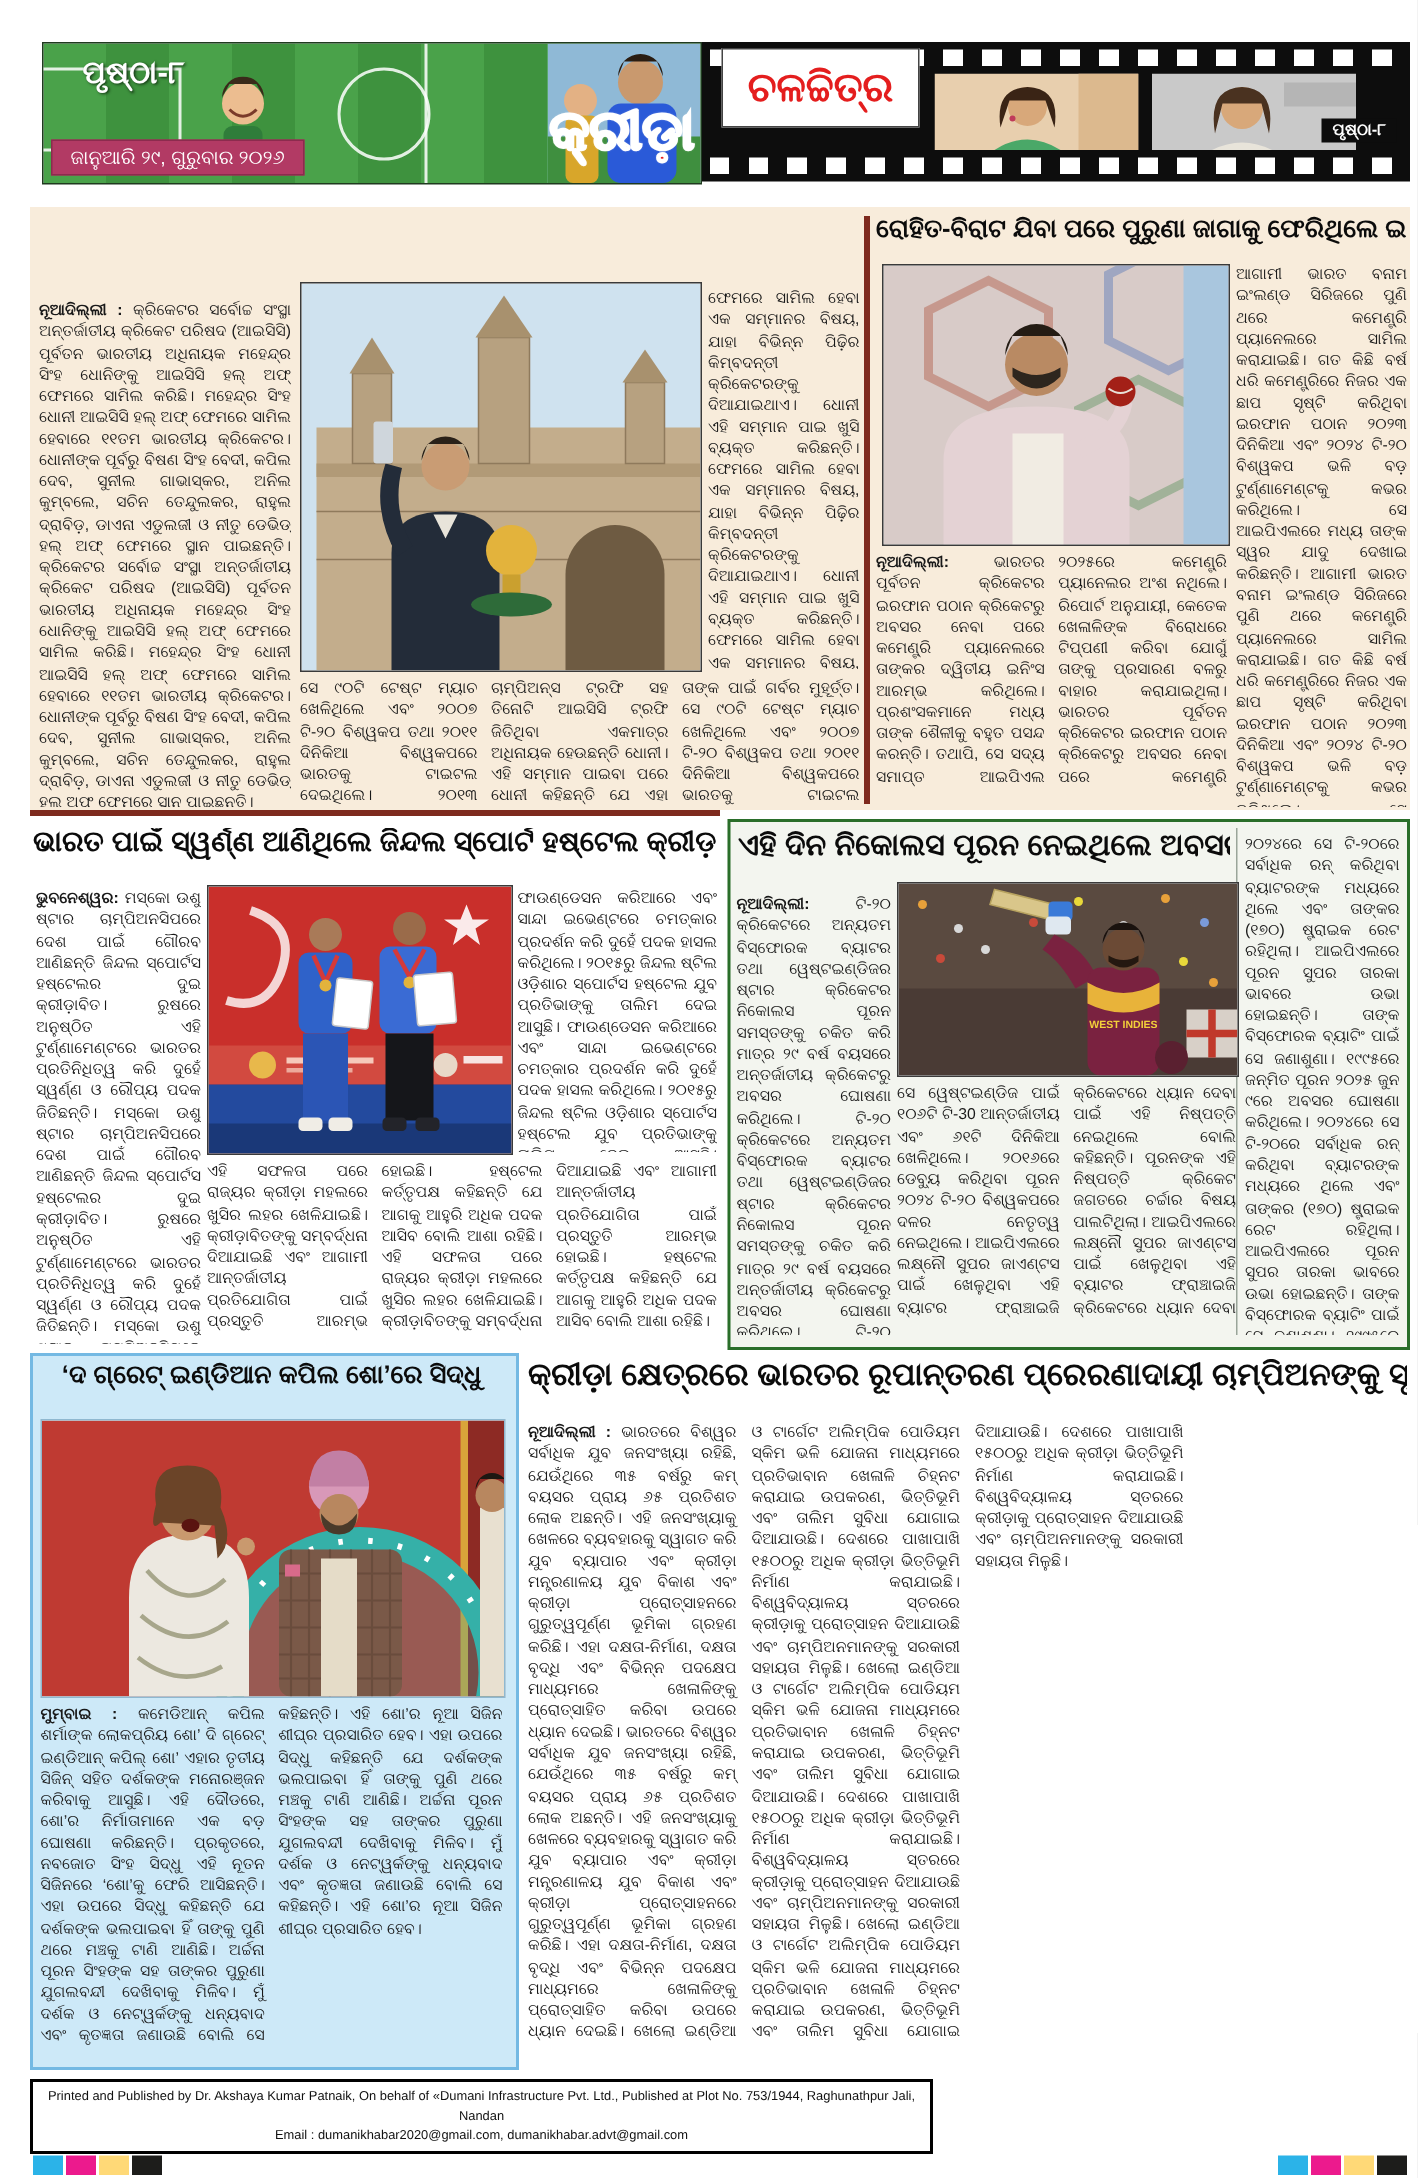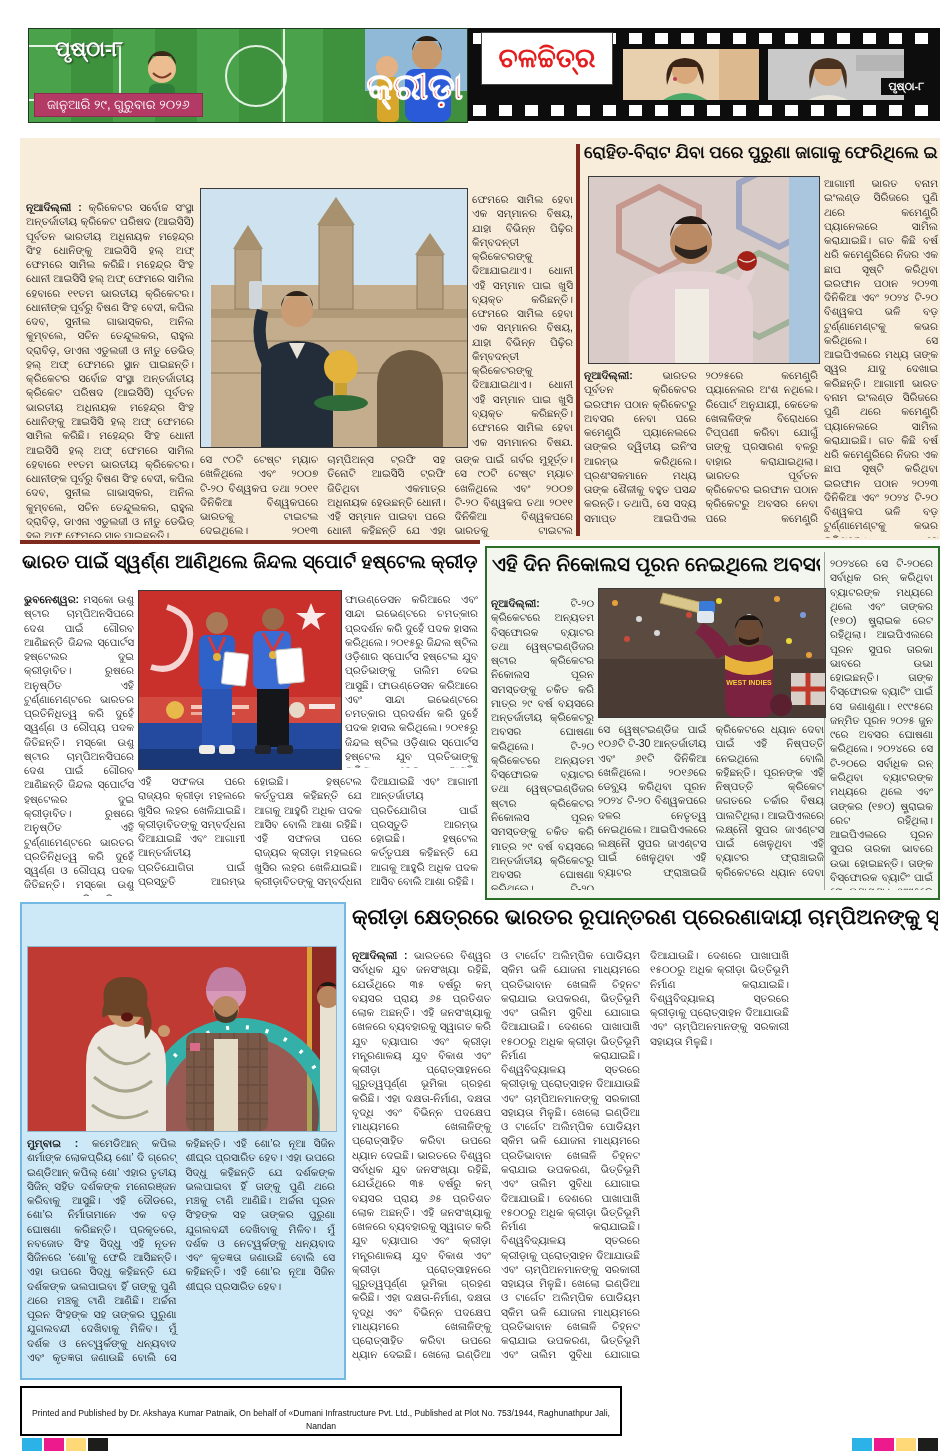--- a/index.html
+++ b/index.html
@@ -11,34 +11,34 @@
   .cols2{column-count:2;column-gap:9px;}
   .cols3{column-count:3;column-gap:9px;}
   .cols4{column-count:4;column-gap:10px;}
   .img-frame{border:1px solid #3a3a3a;background:#dcdcdc;overflow:hidden;}
   .img-frame svg{display:block;}
   
   .sports-banner{background:repeating-linear-gradient(90deg,#4aa24a 0 42px,#3e923e 42px 84px);border:1px solid #1f3a1f;overflow:hidden;}
   .field-line{position:absolute;border:2px solid rgba(255,255,255,.85);}
   .page-chip{color:#fff;font-weight:bold;font-size:21px;text-shadow:1px 1px 2px #123012;}
   .date-ribbon{background:#b23a64;color:#fff;font-weight:normal;font-size:13px;padding:3px 12px;border:1px solid #8c2b4e;}
-  .sports-title{font-size:36px;font-weight:normal;color:#e41e1e;-webkit-text-stroke:2px #ffffff;text-shadow:0 0 2px #fff;}
+  .sports-title{font-size:36px;font-weight:bold;color:#e41e1e;-webkit-text-stroke:2px #ffffff;text-shadow:0 0 2px #fff;}
   .cinema-strip{background:#0d0d0d;overflow:hidden;}
   .sprockets{position:absolute;left:5px;right:5px;height:11px;background:repeating-linear-gradient(90deg,#ffffff 0 13px,transparent 13px 26px);}
   .cinema-panel{background:#ffffff;border:1px solid #444;display:flex;align-items:center;justify-content:center;}
   .cinema-title{color:#e41e1e;font-weight:bold;font-size:27px;}
   .page-chip-dark{background:#0d0d0d;color:#ffffff;font-size:11px;font-weight:bold;padding:2px 7px;}
   
   .cream{background:#f8ecdb;}
   .rule-v{background:#7e2a1e;}
   .rule-h{background:#7e2a1e;}
   .green-box{background:#f3f5ef;border:2px solid #2a6e2a;}
   .blue-box{background:#cde9f8;border:2px solid #74b9e3;}
   .footer-box{background:#ffffff;border:2px solid #000;overflow:hidden;}
-  .imprint{font-size:8.6px;line-height:1.5;color:#111;text-align:center;padding-top:3px;margin-top:16px;}
+  .imprint{font-size:8.6px;line-height:1.5;color:#111;text-align:center;padding-top:3px;}
   .contact{font-size:11px;font-weight:bold;color:#10103c;text-align:center;line-height:1.7;padding-top:4px;}
   .editor-line{font-size:11px;font-weight:bold;color:#111;text-align:center;line-height:1.7;padding-top:3px;}
   .cmyk{width:20px;height:13px;display:inline-block;margin-right:2px;}
 </style>
 </head>
 <body>
 
 <div class="page">
 
   <div class="abs sports-banner" style="left:28px;top:28px;width:438px;height:93px;">
@@ -242,20 +242,21 @@
       <circle cx="182" cy="116" r="11" fill="#5a2030"></circle>
       <text x="150" y="96" font-size="7" fill="#f2d03a" text-anchor="middle" font-weight="bold">WEST INDIES </text>
     </svg>
   </div>
   <div class="abs body-text cols2" style="left:598px;top:722px;width:226px;height:168px;">
     <span>ସେ ୱେଷ୍ଟଇଣ୍ଡିଜ ପାଇଁ ୧୦୬ଟି ଟି-30 ଆନ୍ତର୍ଜାତୀୟ ଏବଂ ୬୧ଟି ଦିନିକିଆ ଖେଳିଥିଲେ। ୨୦୧୬ରେ ଡେବ୍ୟୁ କରିଥିବା ପୂରନ ୨୦୨୪ ଟି-୨୦ ବିଶ୍ୱକପରେ ଦଳର ନେତୃତ୍ୱ ନେଇଥିଲେ। </span>
     <span>ଆଇପିଏଲରେ ଲକ୍ଷ୍ନୌ ସୁପର ଜାଏଣ୍ଟସ ପାଇଁ ଖେଳୁଥିବା ଏହି ବ୍ୟାଟର ଫ୍ରାଞ୍ଚାଇଜି କ୍ରିକେଟରେ ଧ୍ୟାନ ଦେବା ପାଇଁ ଏହି ନିଷ୍ପତ୍ତି ନେଇଥିଲେ ବୋଲି କହିଛନ୍ତି। ପୂରନଙ୍କ ଏହି ନିଷ୍ପତ୍ତି କ୍ରିକେଟ ଜଗତରେ ଚର୍ଚ୍ଚାର ବିଷୟ ପାଲଟିଥିଲା। ଆଇପିଏଲରେ ଲକ୍ଷ୍ନୌ ସୁପର ଜାଏଣ୍ଟସ ପାଇଁ ଖେଳୁଥିବା ଏହି ବ୍ୟାଟର ଫ୍ରାଞ୍ଚାଇଜି କ୍ରିକେଟରେ ଧ୍ୟାନ ଦେବା ପାଇଁ ଏହି ନିଷ୍ପତ୍ତି ନେଇଥିଲେ ବୋଲି କହିଛନ୍ତି। ପୂରନଙ୍କ ଏହି ନିଷ୍ପତ୍ତି କ୍ରିକେଟ ଜଗତରେ ଚର୍ଚ୍ଚାର ବିଷୟ ପାଲଟିଥିଲା। </span>
   </div>
 
   <div class="abs blue-box" style="left:20px;top:902px;width:322px;height:474px;"></div>
+  <div class="abs headline" style="left:26px;top:908px;width:310px;height:32px;font-size:17px;text-align:center;">‘ଦ ଗ୍ରେଟ୍ ଇଣ୍ଡିଆନ କପିଲ ଶୋ’ରେ ସିଦ୍ଧୁ </div>
   <div class="abs img-frame" style="left:27px;top:946px;width:308px;height:184px;border-color:#8fb8d0;">
     <svg width="308" height="184" viewBox="0 0 308 184">
       <rect width="308" height="184" fill="#bf3a32"></rect>
       <rect x="284" width="24" height="184" fill="#8d2a24"></rect>
       <rect x="279" width="5" height="184" fill="#d9a43a"></rect>
       <circle cx="212" cy="168" r="88" fill="#35b0a8" opacity=".28"></circle>
       <circle cx="212" cy="168" r="88" fill="none" stroke="#35b0a8" stroke-width="18"></circle>
       <circle cx="212" cy="168" r="88" fill="none" stroke="#ffffff" stroke-width="4" stroke-dasharray="3 17"></circle>
       <path d="M58 184 v-66 q0 -42 40 -42 q40 0 40 42 v66 Z" fill="#ece8e0"></path>
       <path d="M70 100 q26 30 52 6 M66 130 q30 26 58 4 M64 158 q28 22 56 6" stroke="#8a8a66" stroke-width="3" fill="none" opacity=".7"></path>

